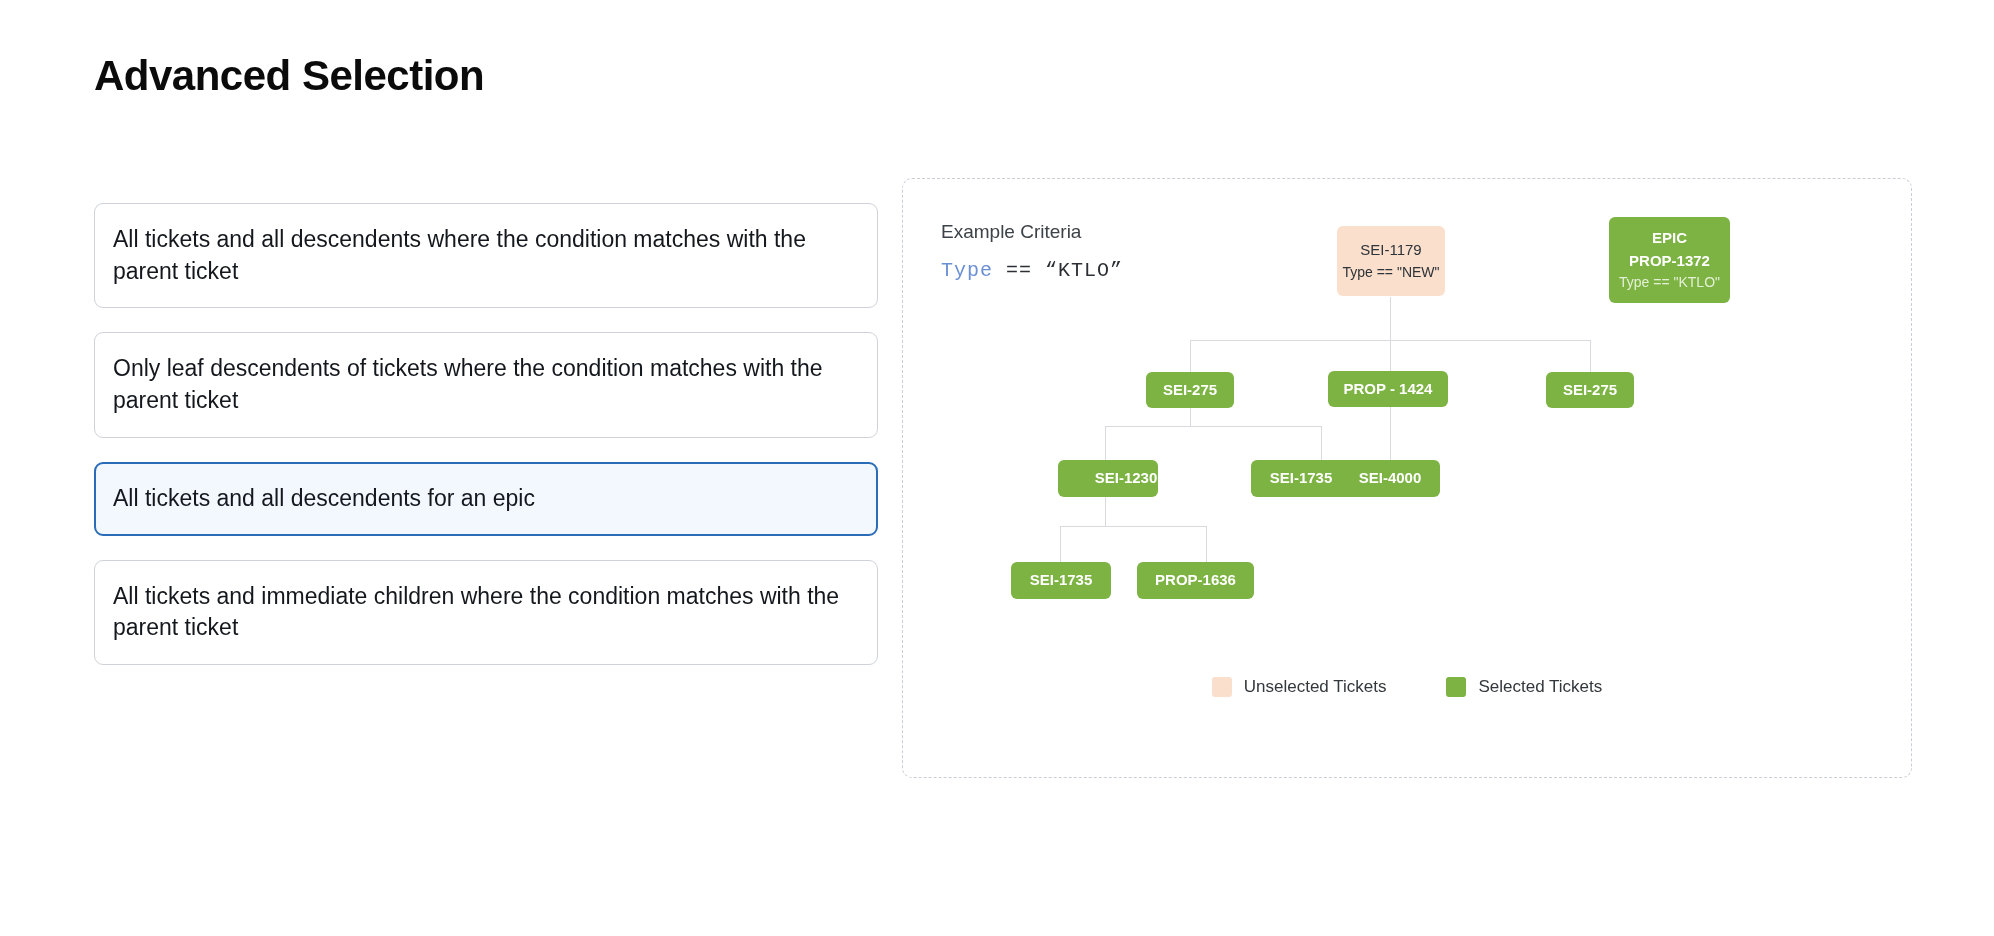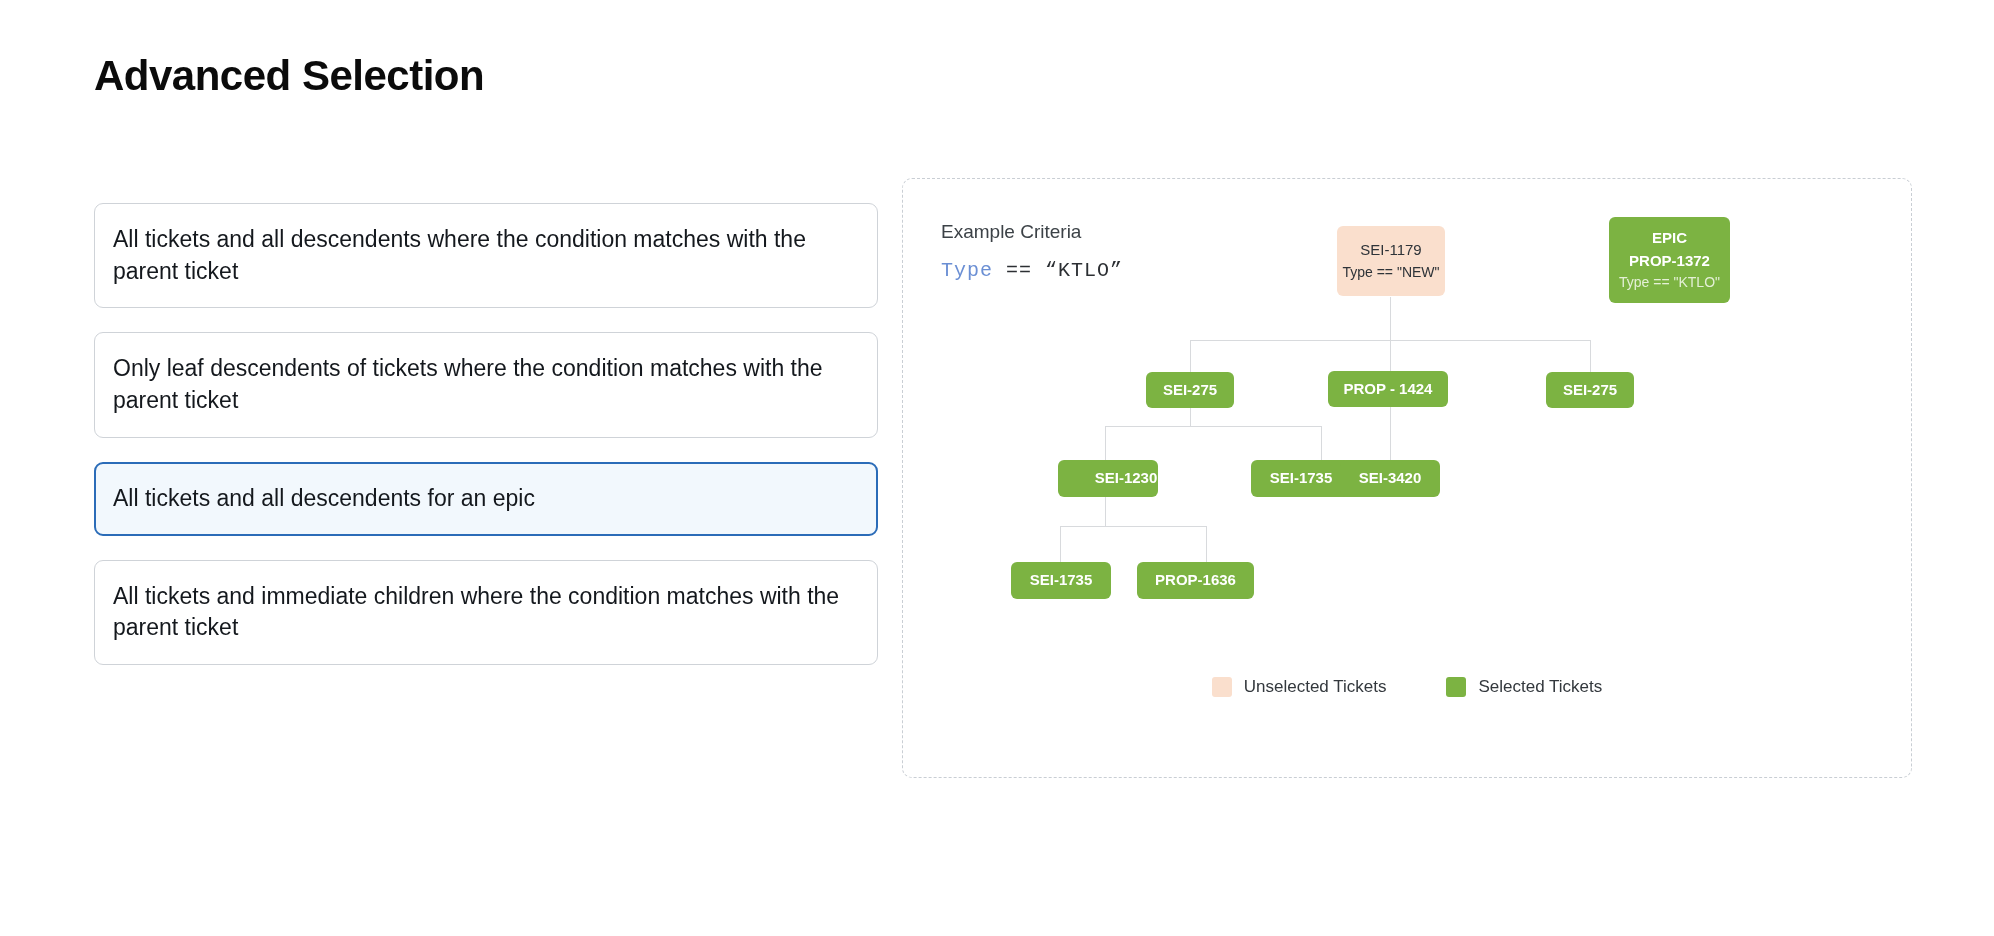--- a/index.html
+++ b/index.html
@@ -244,21 +244,21 @@
       <span>SEI-275</span>
     </div>
 
     <div class="node" style="left:155px; top:281px; width:100px; height:37px;padding-left:36px;">
       <span>SEI-1230</span>
     </div>
     <div class="node" style="left:348px; top:281px; width:100px; height:37px;">
       <span>SEI-1735</span>
     </div>
     <div class="node" style="left:437px; top:281px; width:100px; height:37px;">
-      <span>SEI-3420</span>
+      <span>SEI-4000</span>
     </div>
 
     <div class="node" style="left:108px; top:383px; width:100px; height:37px;">
       <span>SEI-1735</span>
     </div>
     <div class="node" style="left:234px; top:383px; width:117px; height:37px;">
       <span>PROP-1636</span>
     </div>
 
     <div class="legend">

